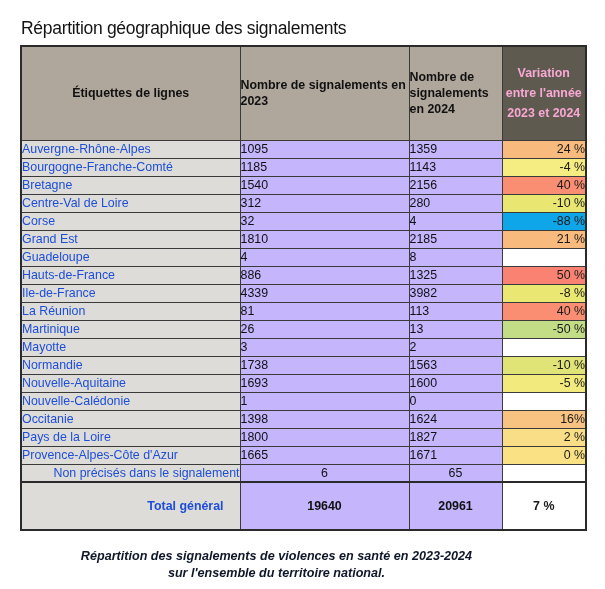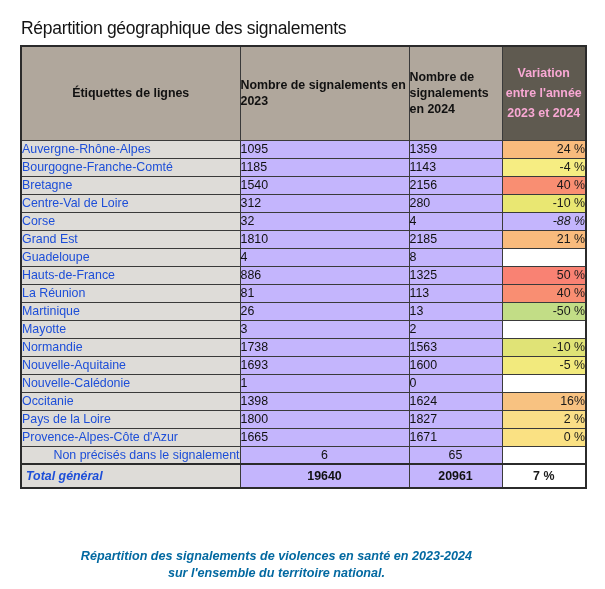--- a/index.html
+++ b/index.html
@@ -109,44 +109,43 @@
   
   tr.row-unspecified td.cell-num,
   tr.row-total td.cell-num {
     text-align: center;
     padding: 0;
   }
   tr.row-unspecified td.cell-label {
     text-align: right;
   }
   tr.row-total td.cell-label {
-    text-align: left;
-    font-weight: bold;
-    padding: 4px;
-    font-style: italic;
+    text-align: right;
+    font-weight: bold;
+    padding: 16px;
   }
   tr.row-total td {
     font-weight: bold;
     border-top: 2px solid #2b2b2b;
   }
   tr.row-total td.cell-var {
     text-align: center;
     padding: 0;
   }
   .caption {
     position: absolute;
     left: 0;
     top: 548px;
     width: 553px;
     text-align: center;
     font-size: 12.6px;
     font-style: italic;
     font-weight: bold;
     line-height: 17px;
-    color: #0369a1;
+    color: #0f172a;
   }
 </style>
 </head>
 <body>
 
 <div class="page">
 
   <div class="page-title">Répartition géographique des signalements</div>
 
   <div class="table-wrap">
@@ -187,39 +186,45 @@
           <tr>
             <td class="cell-label">Centre-Val de Loire</td>
             <td class="cell-num">312</td>
             <td class="cell-num">280</td>
             <td class="cell-var" style="background: rgb(233, 231, 114);">-10 %</td>
           </tr>
           <tr>
             <td class="cell-label">Corse</td>
             <td class="cell-num">32</td>
             <td class="cell-num">4</td>
-            <td class="cell-var" style="background: #c4b5fd; font-style: italic;">-88 %</td>
+            <td class="cell-var" style="background: #0ea5e9;">-88 %</td>
           </tr>
           <tr>
             <td class="cell-label">Grand Est</td>
             <td class="cell-num">1810</td>
             <td class="cell-num">2185</td>
             <td class="cell-var" style="background: rgb(249, 187, 125);">21 %</td>
           </tr>
           <tr>
             <td class="cell-label">Guadeloupe</td>
             <td class="cell-num">4</td>
             <td class="cell-num">8</td>
             <td class="cell-var" style="background: rgb(255, 255, 255);"></td>
           </tr>
           <tr>
             <td class="cell-label">Hauts-de-France</td>
             <td class="cell-num">886</td>
             <td class="cell-num">1325</td>
             <td class="cell-var" style="background: rgb(249, 130, 115);">50 %</td>
+          </tr>
+          <tr>
+            <td class="cell-label">Ile-de-France</td>
+            <td class="cell-num">4339</td>
+            <td class="cell-num">3982</td>
+            <td class="cell-var" style="background: rgb(234, 231, 114);">-8 %</td>
           </tr>
           <tr>
             <td class="cell-label">La Réunion</td>
             <td class="cell-num">81</td>
             <td class="cell-num">113</td>
             <td class="cell-var" style="background: rgb(249, 142, 114);">40 %</td>
           </tr>
           <tr>
             <td class="cell-label">Martinique</td>
             <td class="cell-num">26</td>

